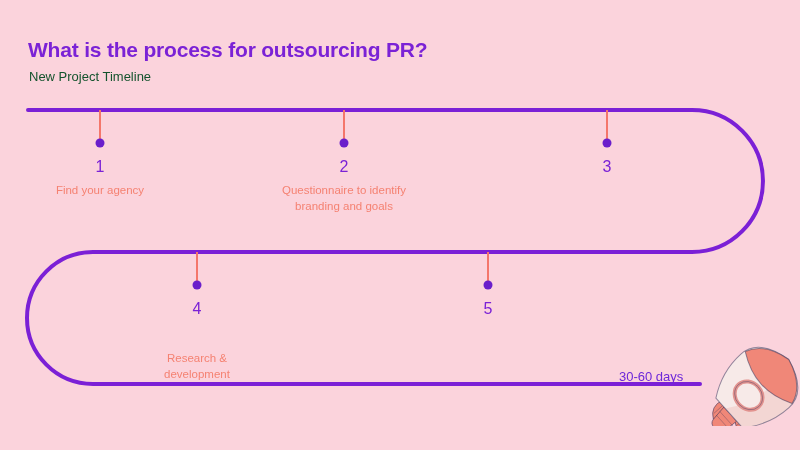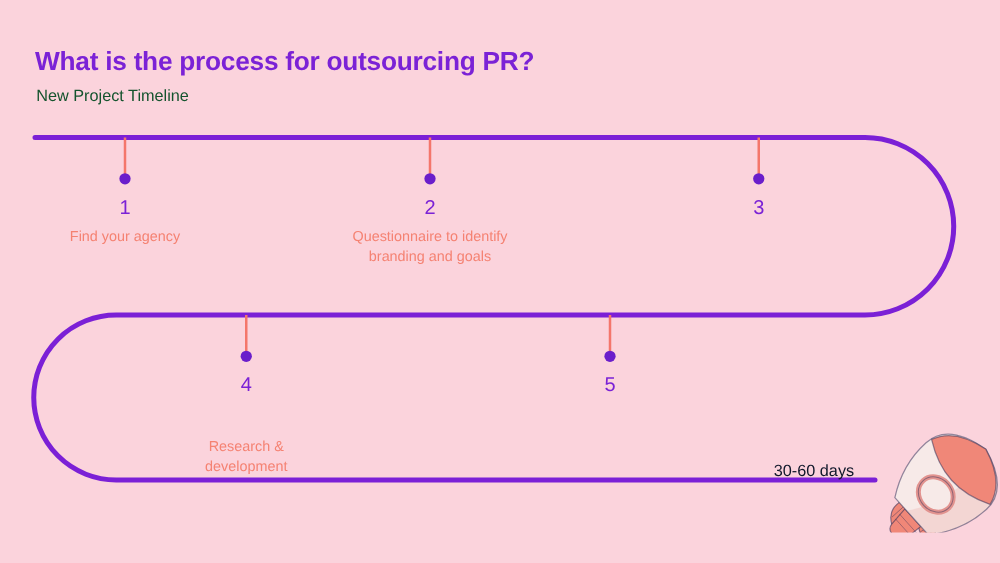--- a/index.html
+++ b/index.html
@@ -40,21 +40,21 @@
     font-size:16px;color:#7B22D6;
   }
   .lbl{
     position:absolute;left:0;width:200px;text-align:center;
     font-size:11.5px;color:#F58272;line-height:16px;
   }
 
   
   .days{
     position:absolute;left:619px;top:369px;
-    font-size:13px;color:#0f172a;white-space:nowrap;
+    font-size:13px;color:#6d28d9;white-space:nowrap;
   }
 
   
   #rocket{position:absolute;left:694px;top:334px;width:108px;height:92px;}
 </style>
 </head>
 <body>
 
 <div id="stage">
 

